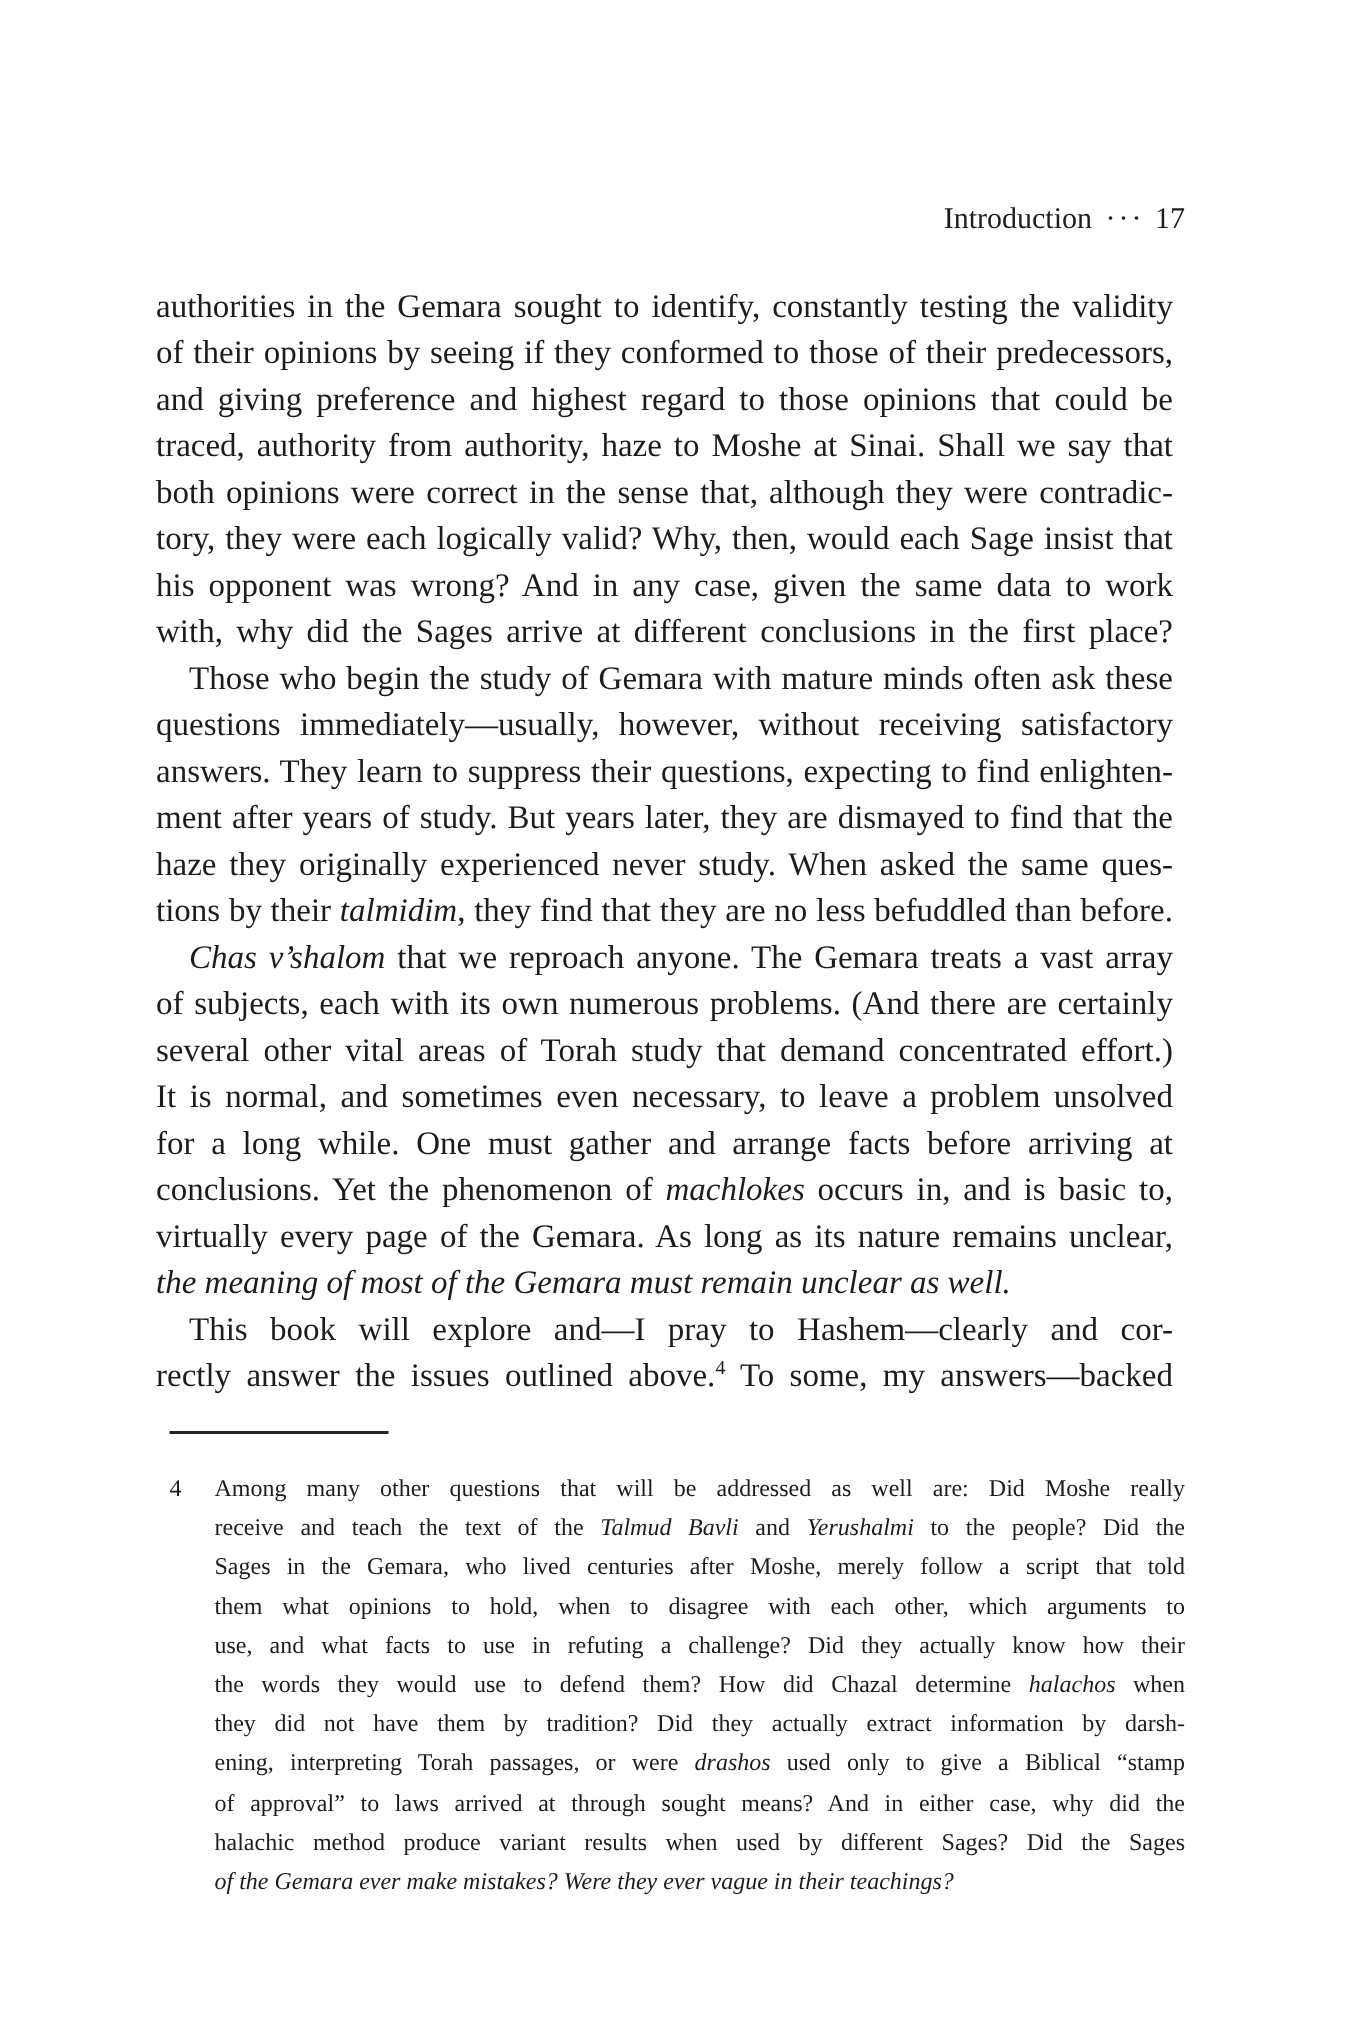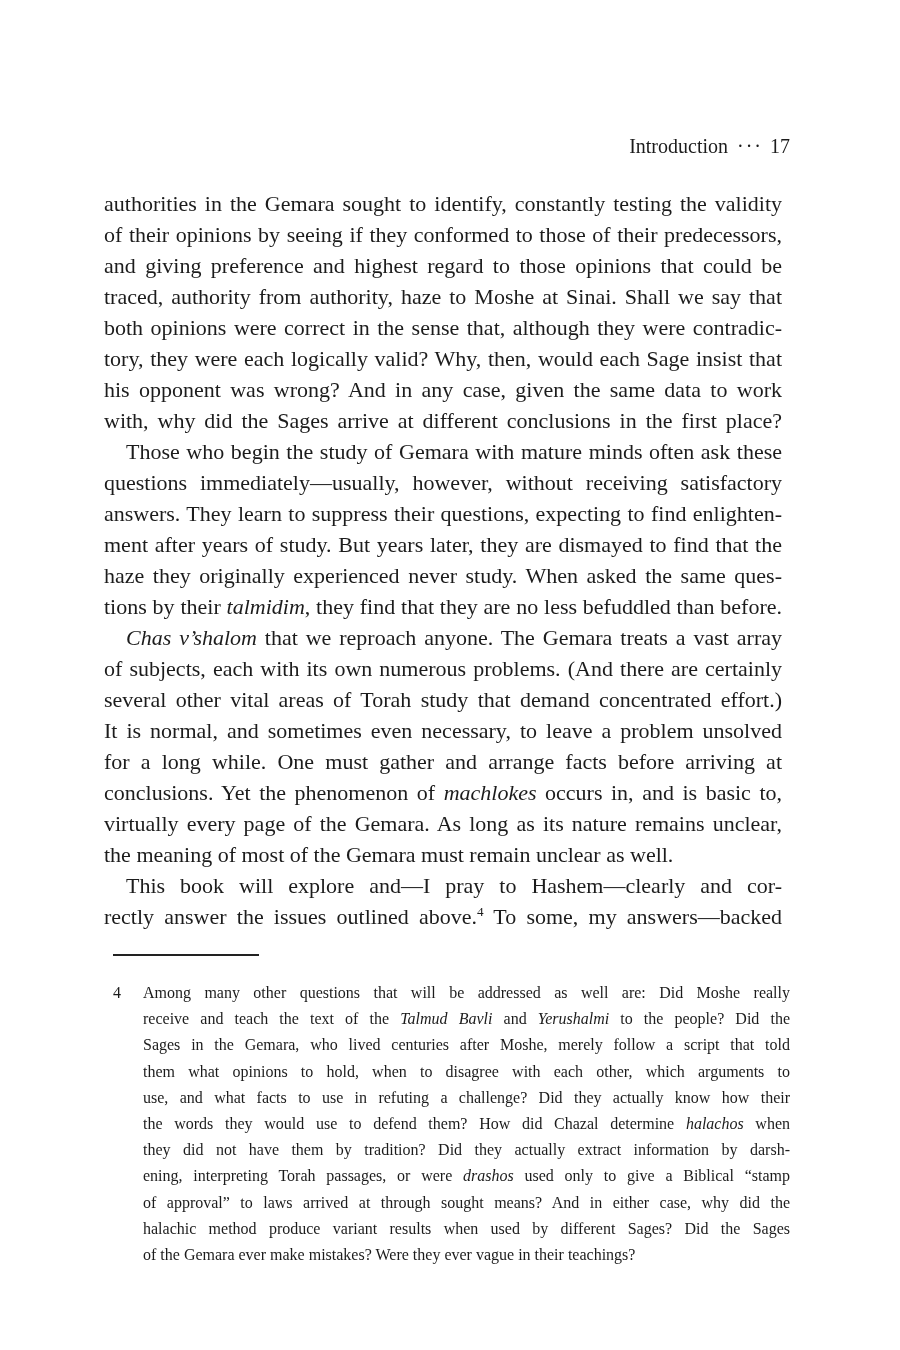--- a/index.html
+++ b/index.html
@@ -41,20 +41,21 @@
     font-size: 22px;
     line-height: 31px;
   }
   .line {
     text-align: justify;
     text-align-last: justify;
   }
   .line.unjust {
     text-align: left;
     text-align-last: left;
+    font-style: italic;
   }
   .line.indent {
     text-indent: 22px;
   }
   .line sup {
     font-size: 0.6em;
     line-height: 0;
     vertical-align: super;
   }
   

